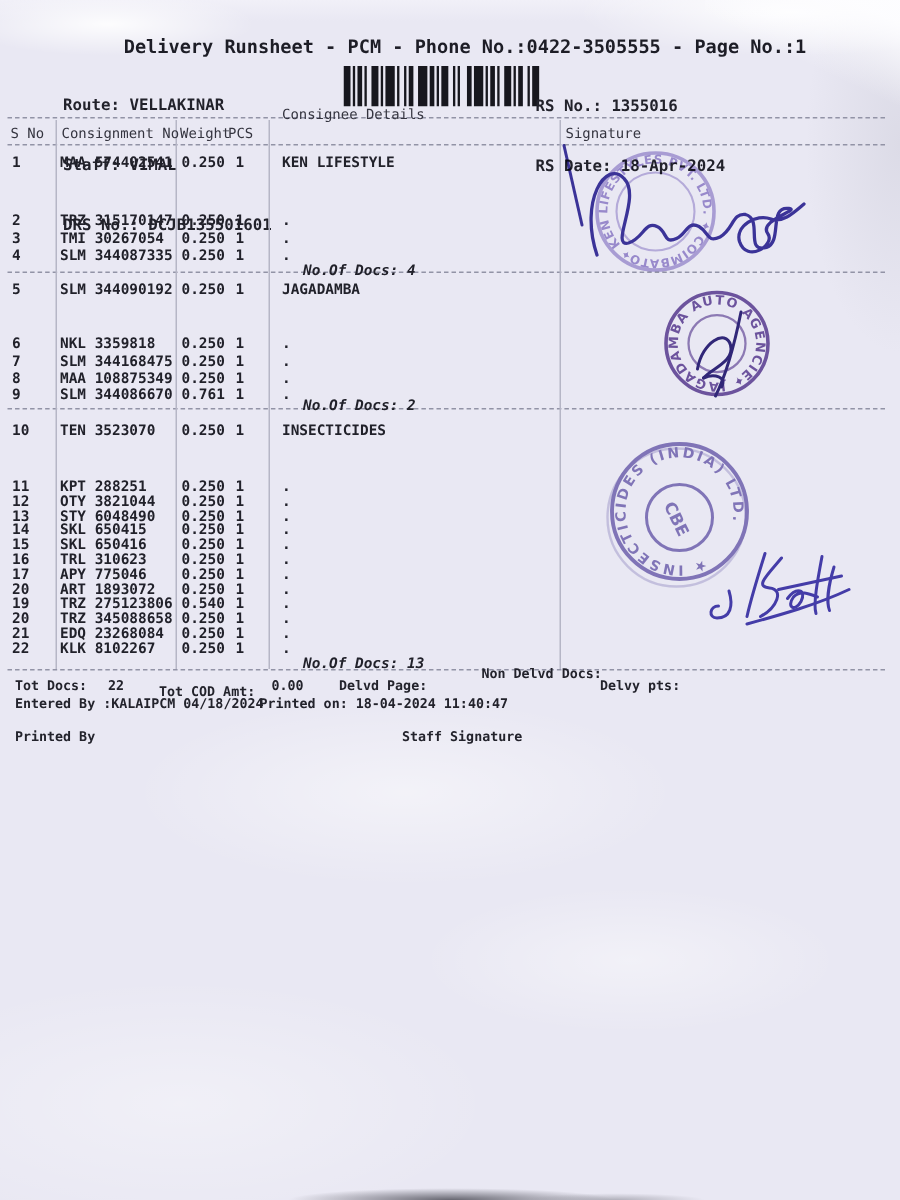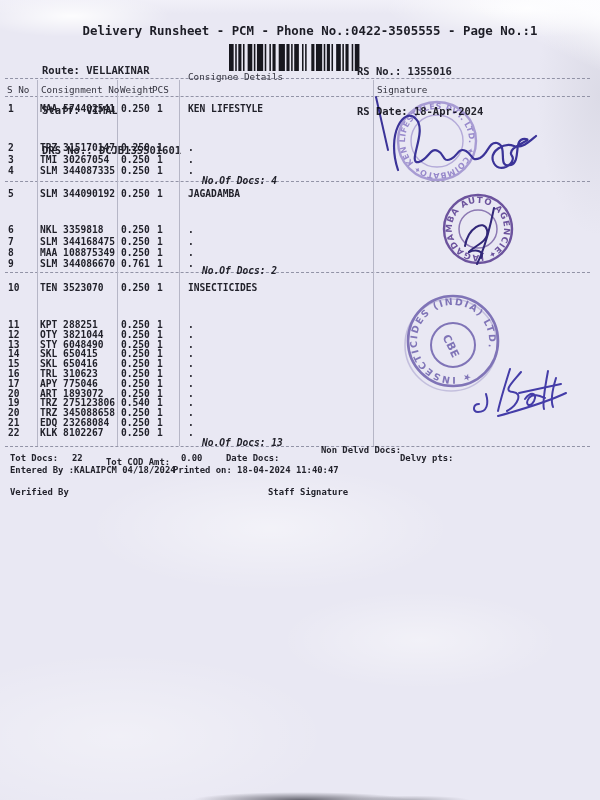--- a/index.html
+++ b/index.html
@@ -322,28 +322,28 @@
       <path d="M519,393 L561,384"></path>
       <path d="M498,416 C520,410 545,403 566,393"></path>
     </g>
   </svg>
 
   <div class="foot">
     <span style="left:10px;top:453px;">Tot Docs:</span>
     <span style="left:72px;top:453px;">22</span>
     <span style="left:106px;top:457px;">Tot COD Amt:</span>
     <span style="left:181px;top:453px;">0.00</span>
-    <span style="left:226px;top:453px;">Date Docs:</span>
+    <span style="left:226px;top:453px;">Delvd Page:</span>
     <span style="left:307px;top:445px;margin-left:14px;">Non Delvd Docs:</span>
     <span style="left:400px;top:453px;">Delvy pts:</span>
   </div>
   <div class="foot">
     <span style="left:10px;top:465px;">Entered By :KALAIPCM 04/18/2024</span>
     <span style="left:173px;top:465px;">Printed on: 18-04-2024 11:40:47</span>
   </div>
   <div class="foot">
-    <span style="left:10px;top:487px;">Verified By</span>
+    <span style="left:10px;top:487px;">Printed By</span>
     <span style="left:268px;top:487px;">Staff Signature</span>
   </div>
 
   <div class="bottom-shadow"></div>
   <div class="bottom-shadow2"></div>
 </div>
 
 </body></html>

